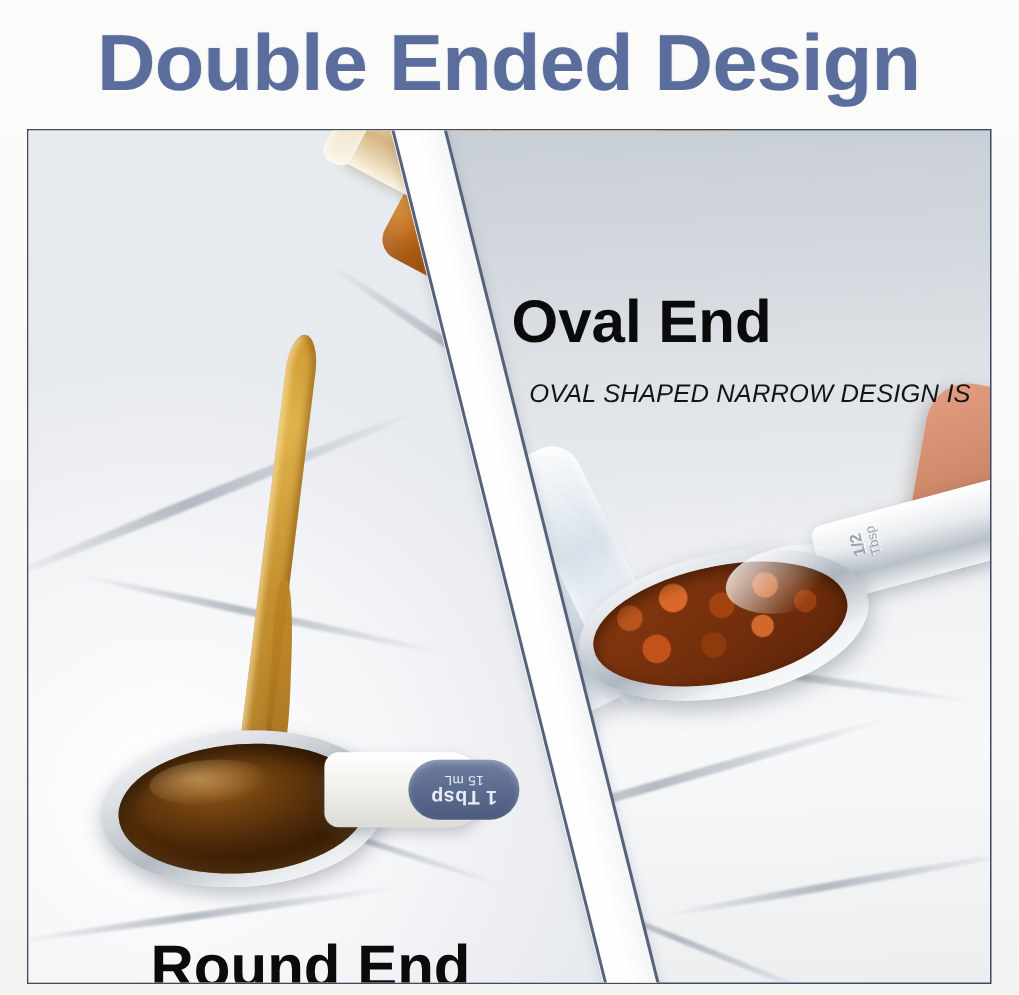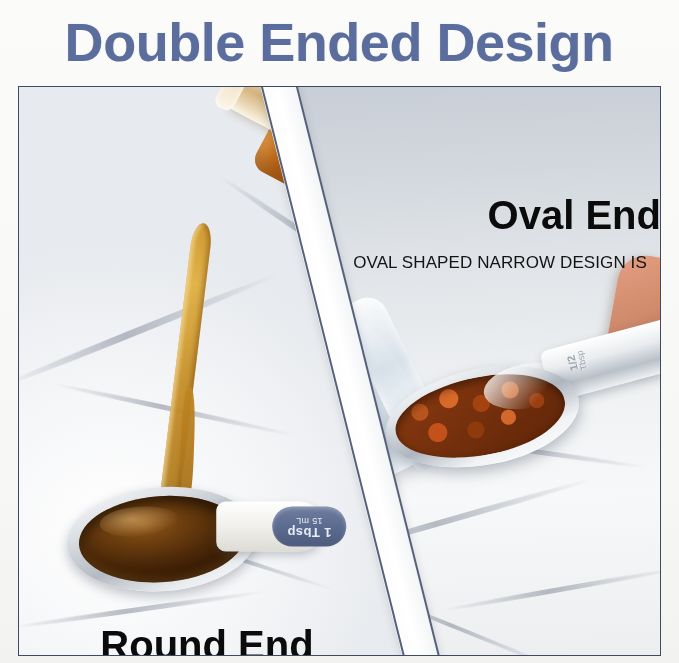--- a/index.html
+++ b/index.html
@@ -405,23 +405,24 @@
     color: #0b0b0b;
     white-space: nowrap;
     line-height: 1;
   }
   .scene-sub {
     position: absolute;
     color: #141414;
     text-align: center;
     line-height: 1.22;
     white-space: nowrap;
-  }
-
-  #oval-title  { left: 322px; top: 108px; font-size: 40px; width: 320px; text-align: right; }
+    font-style: italic;
+  }
+
+  #oval-title  { left: 322px; top: 108px; font-size: 40px; width: 320px; text-align: left; }
   #oval-sub    { left: 316px; top: 166px; font-size: 17px; width: 330px; letter-spacing: 0.1px; }
 
   #round-title { left: 18px;  top: 538px; font-size: 40px; width: 340px; text-align: center; }
 
   .sub-line { display: block; }
 </style>
 </head>
 <body>
 
 <div id="page">

